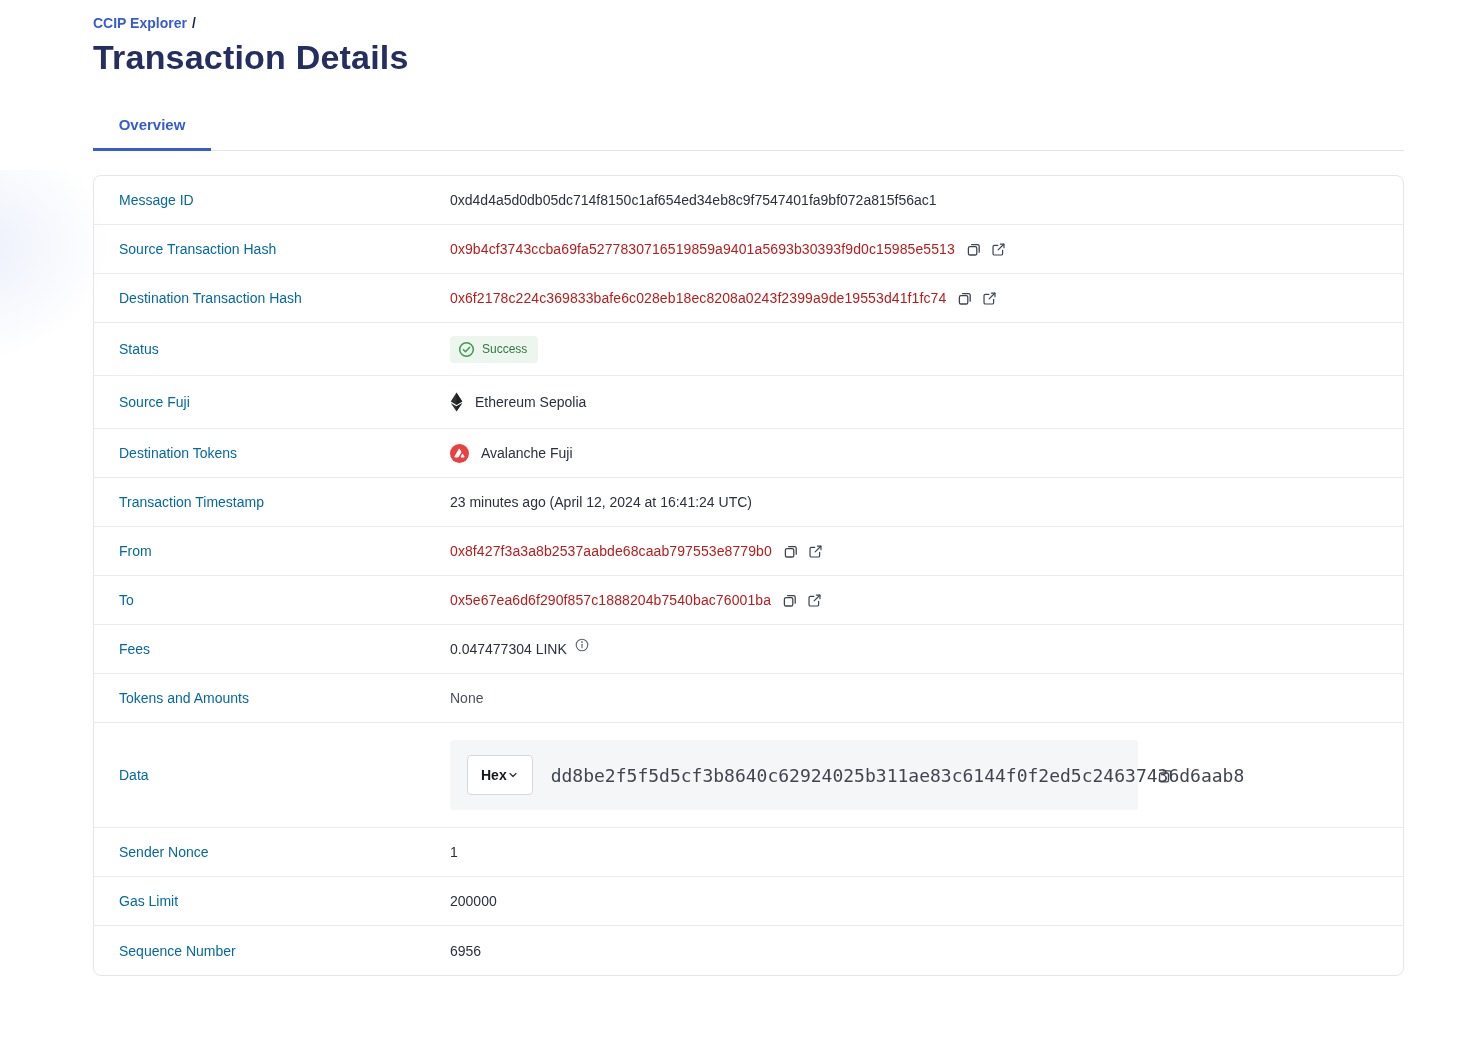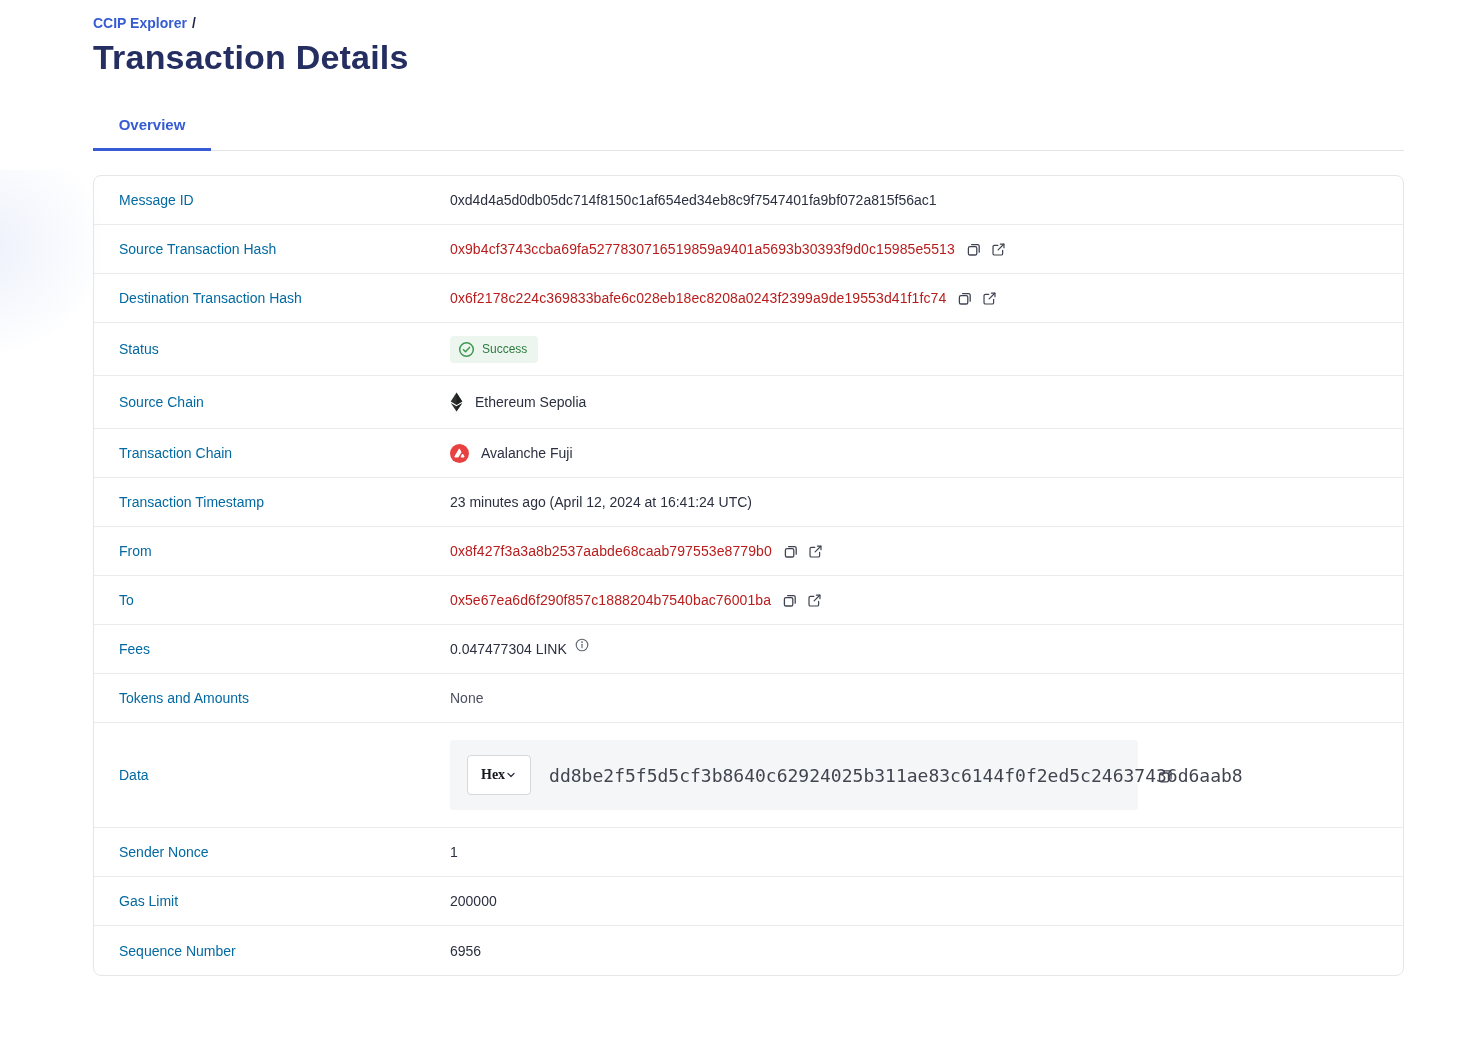--- a/index.html
+++ b/index.html
@@ -57,21 +57,21 @@
 
   
   .data-panel {
     background: #f5f6f8; width: 688px; height: 70px; border-radius: 3px;
     display: flex; align-items: center; padding-left: 17px;
   }
   .hex-select {
     background: #ffffff; border: 1px solid #d6d8de; border-radius: 4px;
     width: 107px; height: 40px; display: inline-flex; align-items: center;
     justify-content: space-between; padding: 0 13px; cursor: pointer;
-    font-family: Liberation Serif, serif; font-size: 14px; font-weight: 700; color: #16181d;
+    font-family: Liberation Sans, sans-serif; font-size: 14px; font-weight: 700; color: #16181d;
   }
   .hex-select .chev { color: #2b3040; display: inline-flex; }
   .data-hex { margin-left: 18px; font-family: "DejaVu Sans Mono", monospace; font-size: 18px; color: #40454f; }
   .data-copy { margin-left: 19px; }
 
   svg.stroke { fill: none; stroke: currentColor; stroke-width: 1.6; stroke-linecap: round; stroke-linejoin: round; }
 </style>
 </head>
 <body>
 
@@ -149,38 +149,38 @@
                 <circle cx="9" cy="9" r="7.2"></circle>
                 <path d="M5.8 9.3l2.1 2.1 4.3-4.6"></path>
               </svg>
           </span>
           <span>Success</span>
         </span>
       </div>
     </div>
 
     <div class="row row-md">
-      <div class="row-label">Source Chain</div>
+      <div class="row-label">Source Fuji</div>
       <div class="row-value">
         <span class="chain">
           <span style="display:inline-flex">
             <svg width="13" height="20" viewBox="0 0 13 20">
               <polygon points="6.5,0.5 12.3,9.6 6.5,13 0.7,9.6" fill="#2f3030"></polygon>
               <polygon points="6.5,0.5 6.5,13 12.3,9.6" fill="#111212" opacity="0.55"></polygon>
               <polygon points="6.5,14.3 12.3,10.9 6.5,19.5 0.7,10.9" fill="#2f3030"></polygon>
               <polygon points="6.5,14.3 6.5,19.5 12.3,10.9" fill="#111212" opacity="0.55"></polygon>
             </svg>
           </span>
           <span>Ethereum Sepolia</span>
         </span>
       </div>
     </div>
 
     <div class="row">
-      <div class="row-label">Transaction Chain</div>
+      <div class="row-label">Destination Tokens</div>
       <div class="row-value">
         <span class="chain">
           <span style="display:inline-flex">
             <svg width="19" height="19" viewBox="0 0 19 19">
               <circle cx="9.5" cy="9.5" r="9.5" fill="#e84142"></circle>
               <path d="M7.6 13.4H5.1c-.55 0-.86-.62-.55-1.08l4.1-7.1c.3-.48 1-.48 1.3 0l1.25 2.2c.25.43.25.97 0 1.4l-2.55 4.2c-.22.24-.46.38-1.05.38z" fill="#ffffff"></path>
               <path d="M11.5 13.4h2.3c.56 0 .88-.63.55-1.08l-1.13-1.95c-.3-.47-.98-.47-1.28 0l-1.1 1.95c-.3.46 0 1.08.66 1.08z" fill="#ffffff"></path>
             </svg>
           </span>
           <span>Avalanche Fuji</span>

